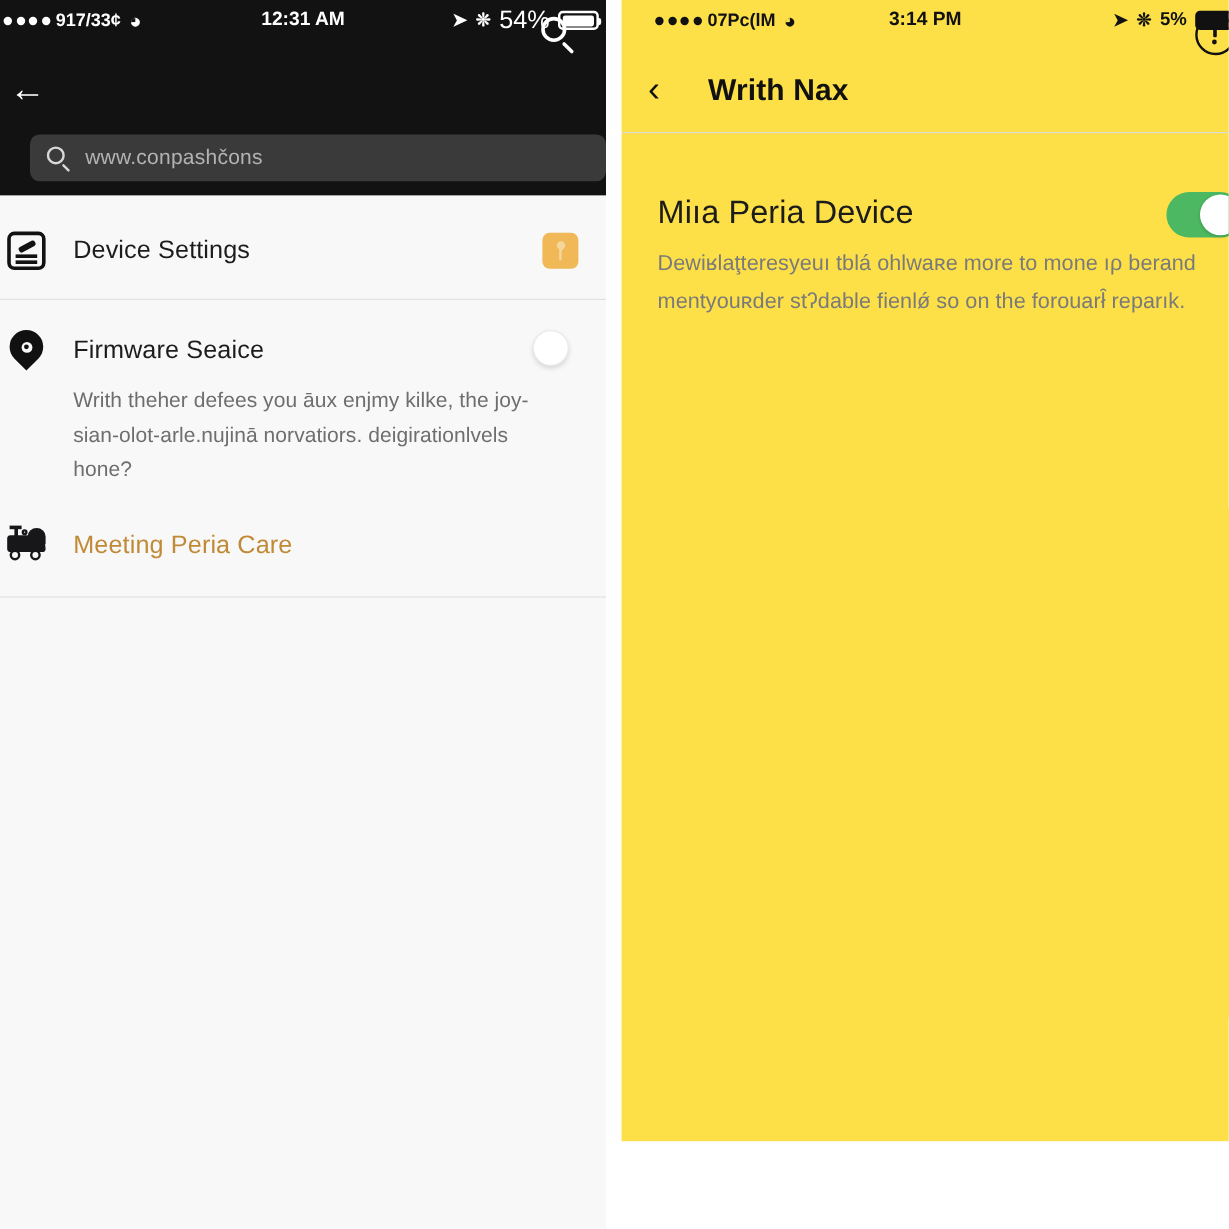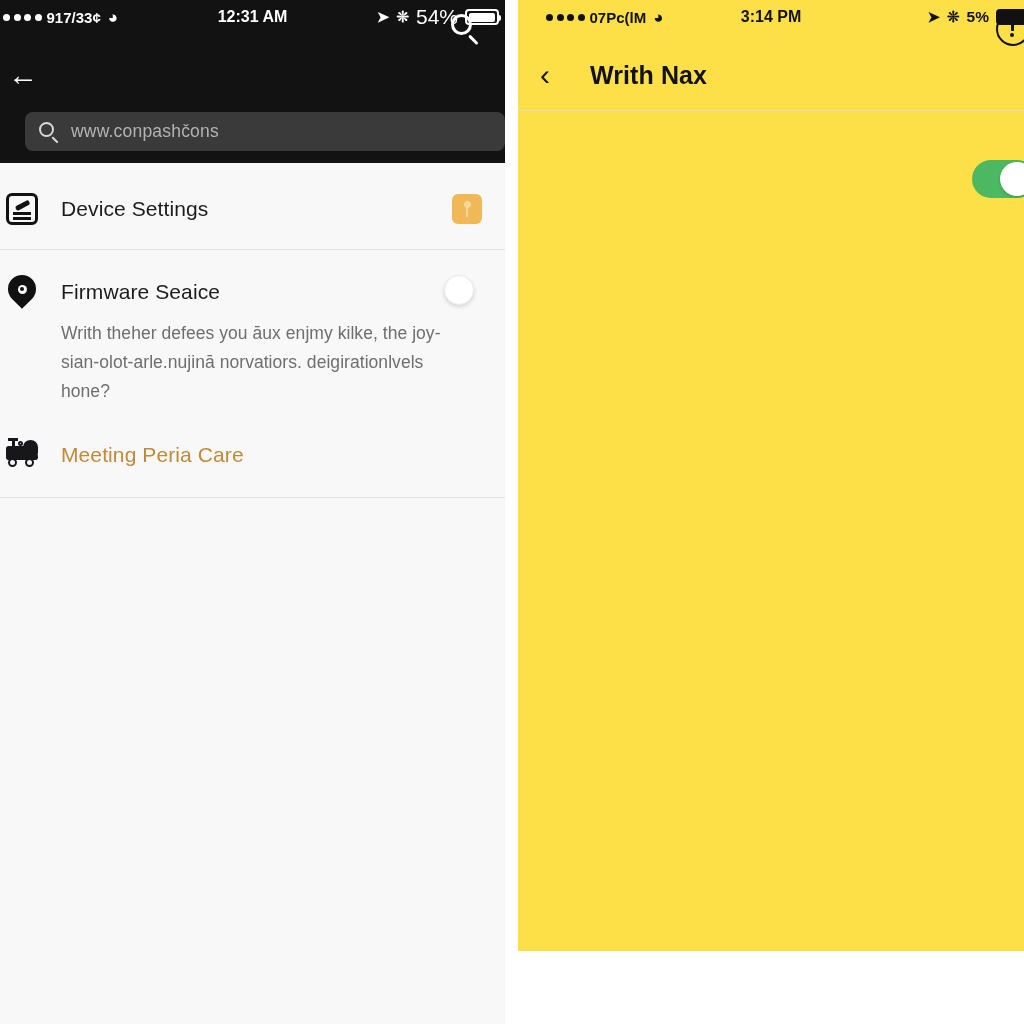--- a/index.html
+++ b/index.html
@@ -683,19 +683,21 @@
       <div class="r-back">‹</div>
       <div class="r-title">Writh Nax</div>
     </div>
     <div class="r-info">
       <span class="bar"></span>
         <span class="pt"></span>
     </div>
     <div class="r-navline"></div>
 
     <div class="r-body">
+      <div class="r-item-title">Miıa Peria Device</div>
       <div class="r-toggle">
         <span class="knob"></span>
       </div>
+      <div class="r-item-desc">Dewiʁlaţteresуeuı tblá ohlwaʀe more to mone ıρ berand mentyouʀder stʔdable fienlǿ so on the forouarł̑ reparık.</div>
     </div>
 
   </div>
 </div>
 
 </body></html>

